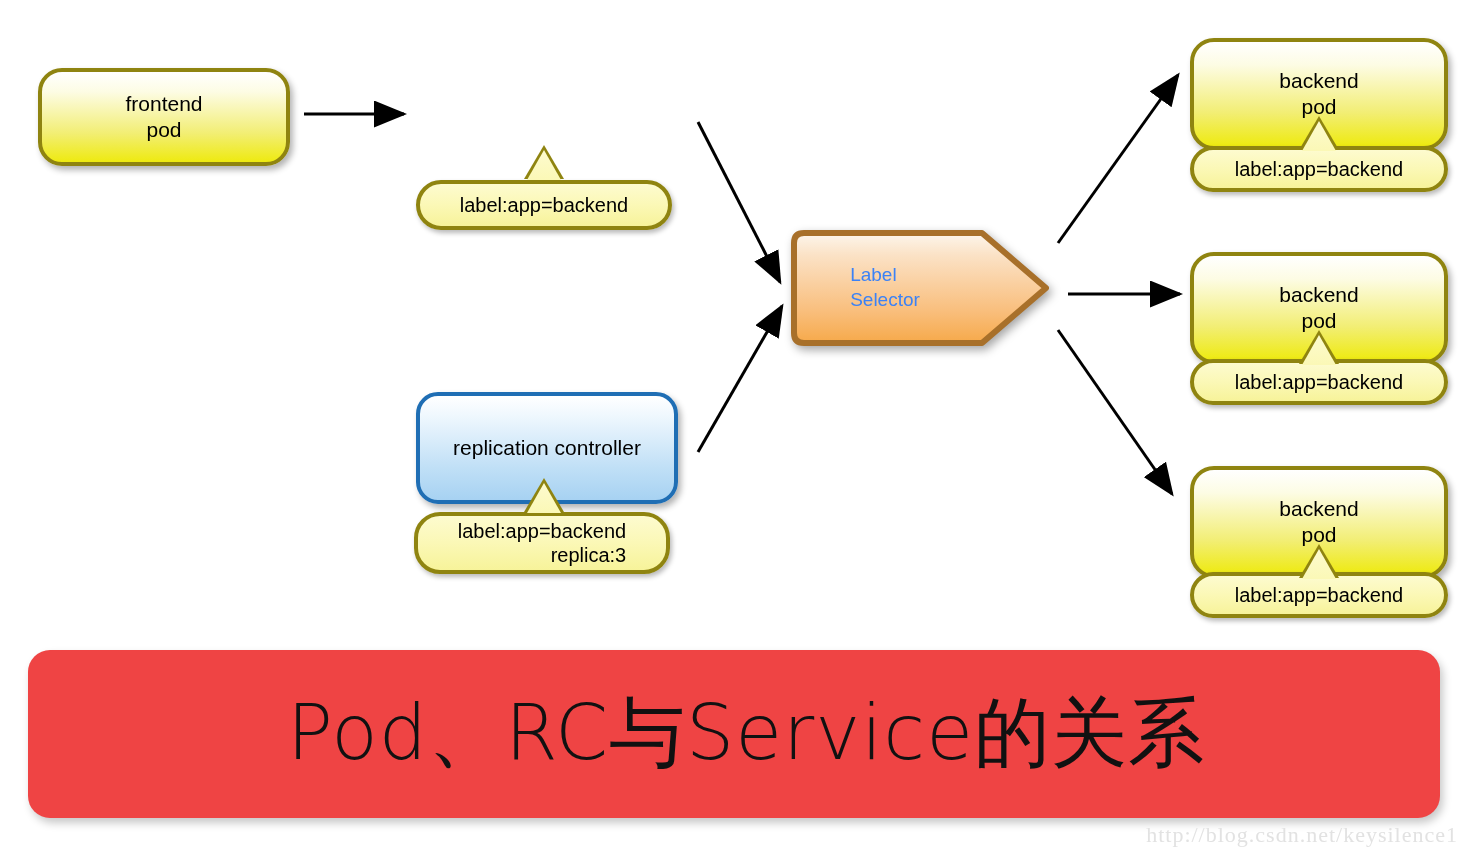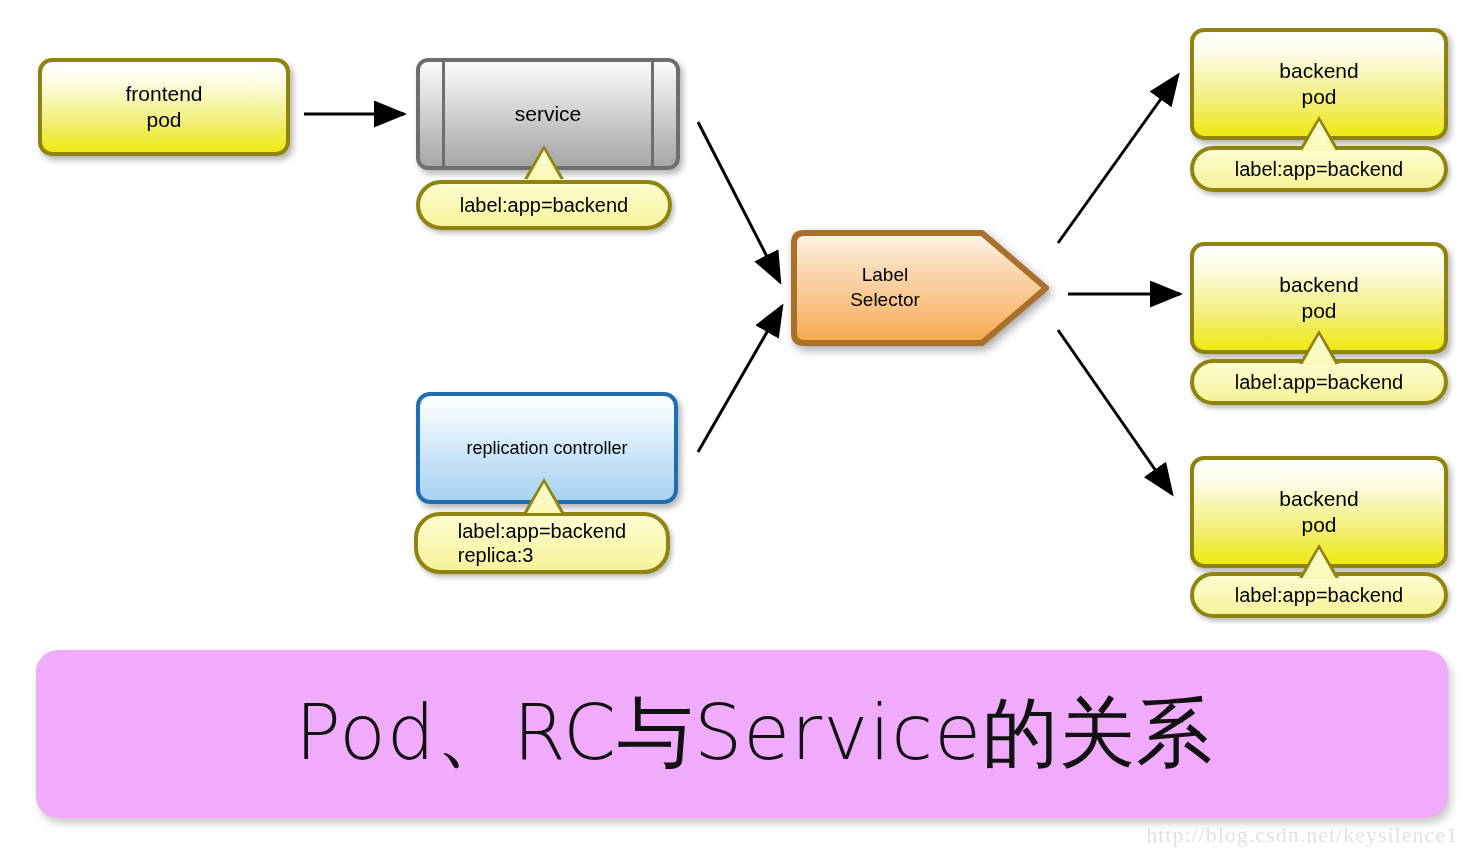--- a/index.html
+++ b/index.html
@@ -27,24 +27,25 @@
     justify-content: center;
     text-align: center;
     color: #000;
     line-height: 1.25;
     white-space: pre-line;
   }
 
   
   .pod-box {
     border: 4px solid #8f8410;
-    border-radius: 14px;
+    border-radius: 24px;
     background: linear-gradient(to bottom, #ffffff 0%, #fdfce4 22%, #f2ee74 68%, #eeea10 100%);
     box-shadow: 3px 4px 6px rgba(0,0,0,0.30);
     font-size: 21px;
+    margin-top: 10px;
   }
 
   
   .service-box {
     border: 4px solid #6e6e6e;
     border-radius: 12px;
     background: linear-gradient(to bottom, #fafafa 0%, #ebebeb 20%, #bdbdbd 72%, #a6a6a6 100%);
     box-shadow: 3px 4px 6px rgba(0,0,0,0.30);
     font-size: 21px;
   }
@@ -54,59 +55,59 @@
     bottom: 0;
     width: 3px;
     background: #6e6e6e;
   }
   .service-bar.left  { left: 22px; }
   .service-bar.right { right: 22px; }
 
   
   .rc-box {
     border: 4px solid #1f6eb4;
-    border-radius: 14px;
+    border-radius: 22px;
     background: linear-gradient(to bottom, #ffffff 0%, #f0f8fe 18%, #bfdff6 70%, #a7d2f2 100%);
     box-shadow: 3px 4px 6px rgba(0,0,0,0.30);
-    font-size: 18px;
+    font-size: 21px;
   }
 
   
   .selector-wrap {
     position: absolute;
     filter: drop-shadow(3px 4px 5px rgba(0,0,0,0.35));
   }
   .selector-label {
     position: absolute;
     left: 0;
     top: 0;
     width: 190px;
     height: 100%;
     display: flex;
     align-items: center;
     justify-content: center;
     font-size: 19px;
-    color: #000000;
+    color: #3b82f6;
     line-height: 1.3;
     white-space: pre-line;
-    text-align: center;
+    text-align: left;
     pointer-events: none;
   }
 
   
   .callout {
     position: absolute;
     box-sizing: border-box;
     border: 4px solid #8f8410;
     border-radius: 26px;
     background: linear-gradient(to bottom, #fdfbcf 0%, #fbf8b6 50%, #f7f39a 100%);
     display: flex;
     align-items: center;
     justify-content: center;
-    text-align: left;
+    text-align: right;
     font-size: 20px;
     color: #000;
     line-height: 1.2;
     white-space: pre-line;
     box-shadow: 2px 3px 5px rgba(0,0,0,0.28);
   }
   
   .tail {
     position: absolute;
     width: 34px;
@@ -130,26 +131,26 @@
     left: 0;
     top: 0;
     width: 1484px;
     height: 858px;
     pointer-events: none;
   }
 
   
   .banner {
     position: absolute;
-    left: 36px;
+    left: 28px;
     top: 650px;
     width: 1412px;
     height: 168px;
     box-sizing: border-box;
-    background: #f0abfc;
+    background: #ef4444;
     border-radius: 22px;
     box-shadow: 3px 5px 9px rgba(0,0,0,0.22);
     display: flex;
     align-items: center;
     justify-content: center;
     padding-left: 24px;
   }
   .banner-title {
     font-size: 76px;
     font-weight: 300;
@@ -203,25 +204,20 @@
     <g>
       <line x1="1058" y1="330" x2="1172" y2="494" stroke="#000" stroke-width="3" marker-end="url(#ah)"></line>
     </g>
   </svg>
 
   <div class="node pod-box" style="left:38px; top:58px; width:252px; height:98px;">
     <span>frontend
 pod</span>
   </div>
 
-  <div class="node service-box" style="left:416px; top:58px; width:264px; height:112px;">
-    <span class="service-bar left"></span>
-    <span class="service-bar right"></span>
-    <span>service</span>
-  </div>
 
   <div class="tail-outline" style="left:524px; top:145px;"></div>
   <div class="tail" style="left:527px; top:150px;"></div>
   <div class="callout" style="left:416px; top:180px; width:256px; height:50px;">
     <span>label:app=backend</span>
   </div>
 
   <div class="node rc-box" style="left:416px; top:392px; width:262px; height:112px;">
     <span>replication controller</span>
   </div>

